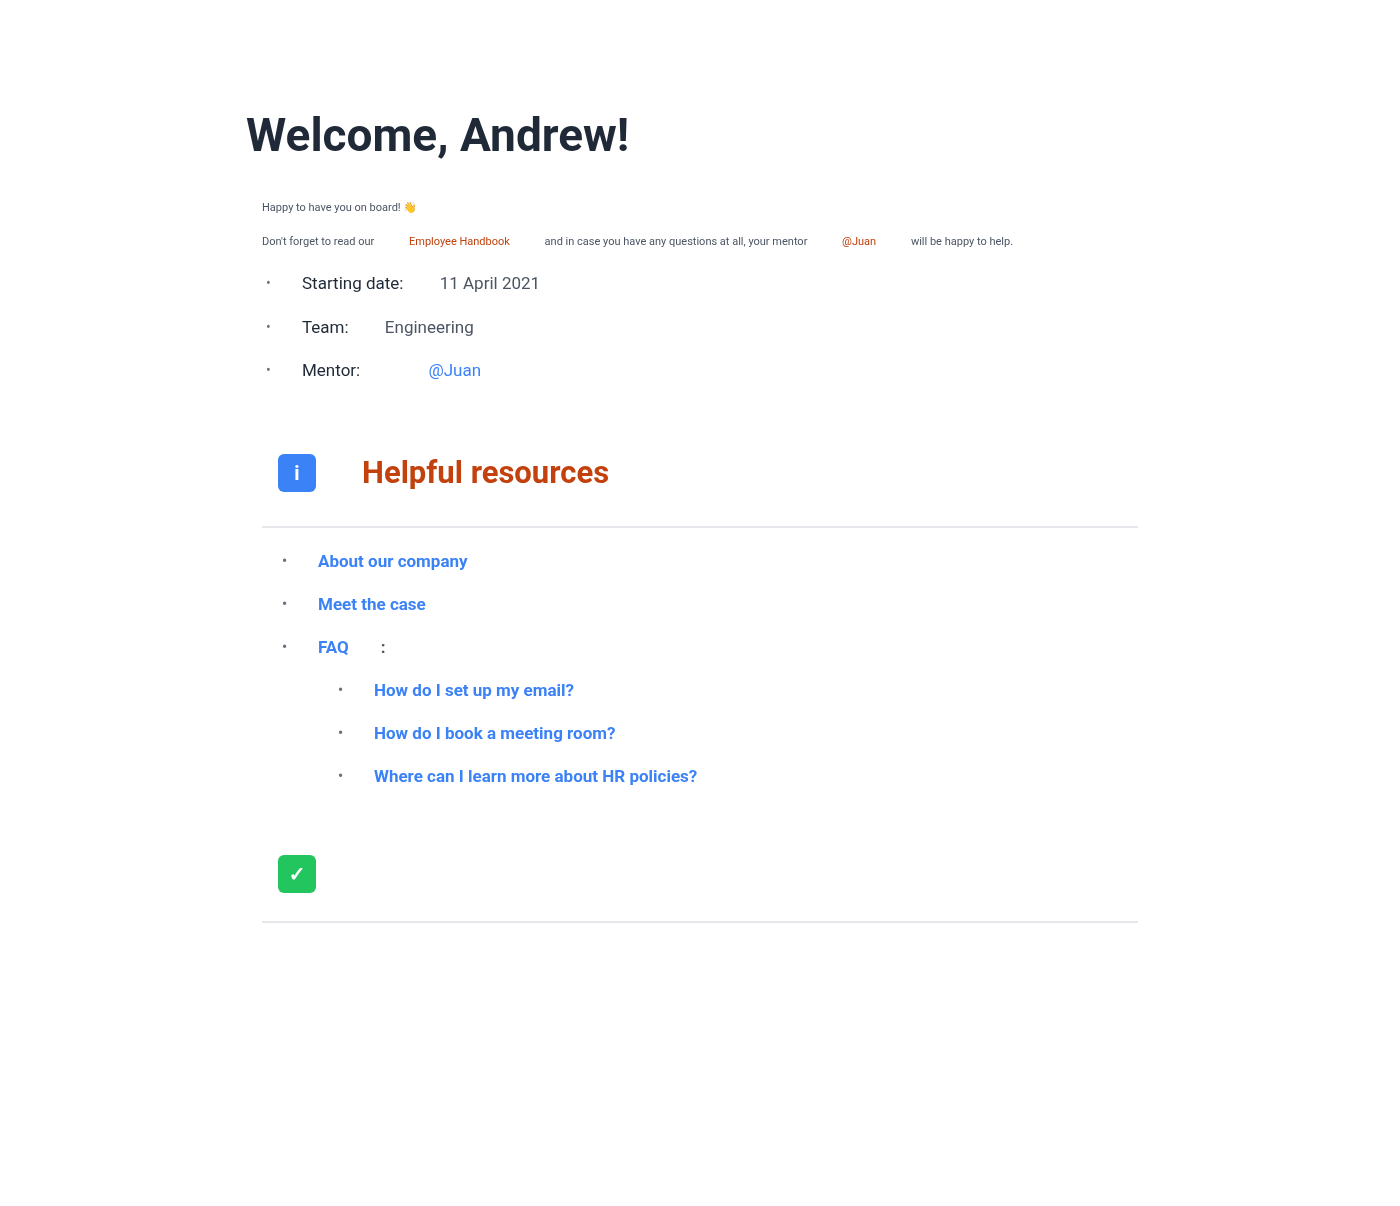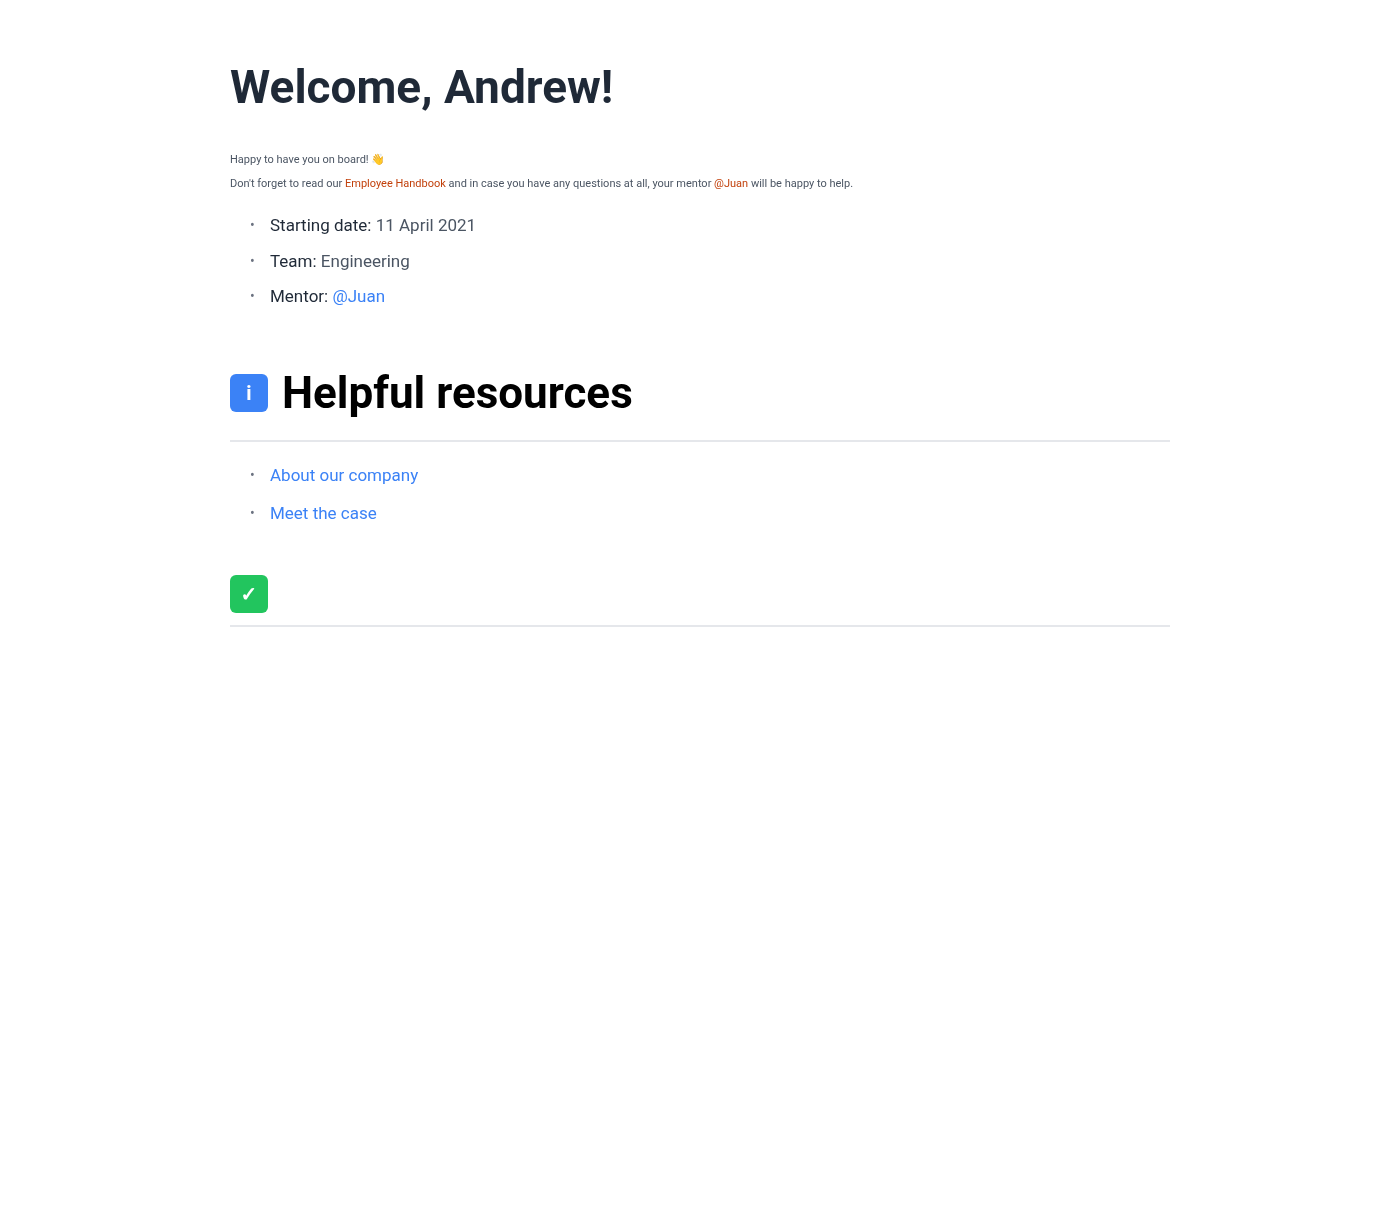--- a/index.html
+++ b/index.html
@@ -1,16 +1,16 @@
 <!DOCTYPE html>
 <html><head>
   <meta charset="utf-8">
   <style>
     * {
-      margin: 0;
+      margin: 16px;
       padding: 0;
       box-sizing: border-box;
     }
 
     body {
       font-family: -apple-system, BlinkMacSystemFont, 'Segoe UI', Roboto, Helvetica, Arial, sans-serif;
       background: #ffffff;
       color: #374151;
       font-size: 17px;
       line-height: 1.6;
@@ -81,23 +81,23 @@
     .section-header {
       display: flex;
       align-items: center;
       gap: 14px;
       margin-bottom: 8px;
       padding-bottom: 12px;
       border-bottom: 2px solid #e5e7eb;
     }
 
     .section-title {
-      font-size: 44px;
+      font-size: 31px;
       font-weight: 700;
-      color: #000000;
+      color: #c2410c;
     }
 
     .section-icon {
       width: 38px;
       height: 38px;
       border-radius: 6px;
       display: flex;
       align-items: center;
       justify-content: center;
       font-size: 20px;
@@ -118,20 +118,21 @@
       list-style: none;
       padding: 0;
       margin: 20px 0 0 20px;
     }
 
     .resources-list > li {
       position: relative;
       padding-left: 20px;
       margin-bottom: 10px;
       font-size: 17px;
+      font-weight: bold;
     }
 
     .resources-list > li::before {
       content: '•';
       position: absolute;
       left: 0;
       color: #6b7280;
       font-size: 14px;
       top: 2px;
     }
@@ -209,20 +210,34 @@
       <h2 class="section-title">Helpful resources</h2>
     </div>
 
     <ul class="resources-list">
       <li>
         <a class="link" href="#">About our company</a>
       </li>
       <li>
         <a class="link" href="#">Meet the case</a>
       </li>
+      <li>
+        <a class="link" href="#">FAQ</a><span class="static-text">:</span>
+        <ul class="sub-list">
+          <li>
+            <a class="link" href="#">How do I set up my email?</a>
+          </li>
+          <li>
+            <a class="link" href="#">How do I book a meeting room?</a>
+          </li>
+          <li>
+            <a class="link" href="#">Where can I learn more about HR policies?</a>
+          </li>
+        </ul>
+      </li>
     </ul>
   </div>
 
   <div class="section">
     <div class="section-header">
       <div class="section-icon green">
         <span>✓</span>
       </div>
     </div>
   </div>

